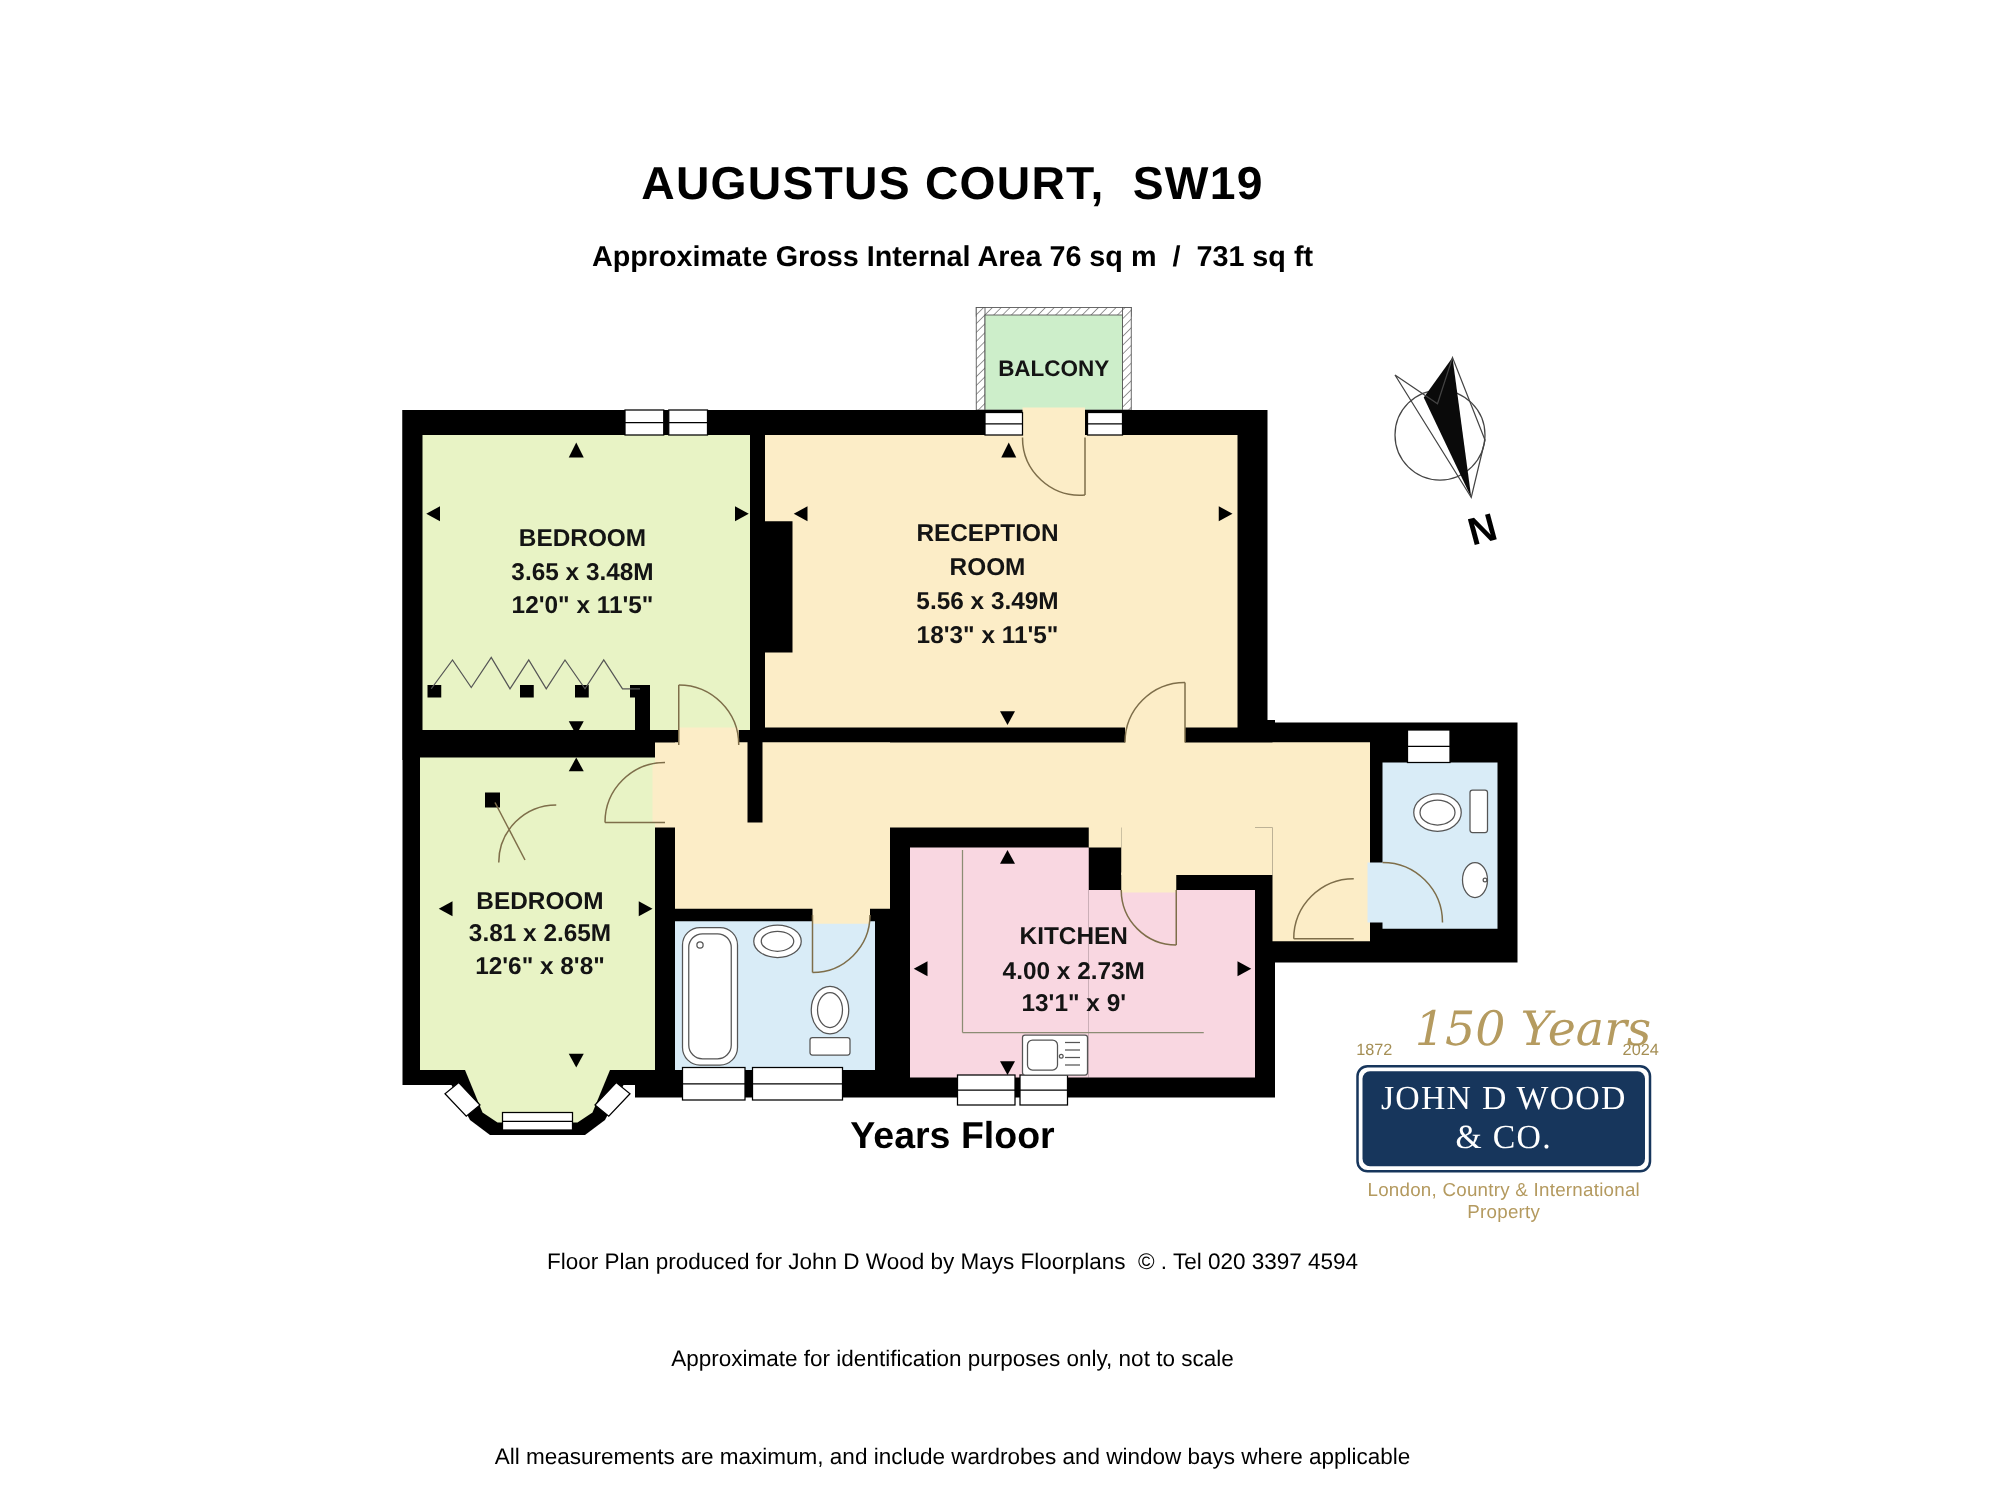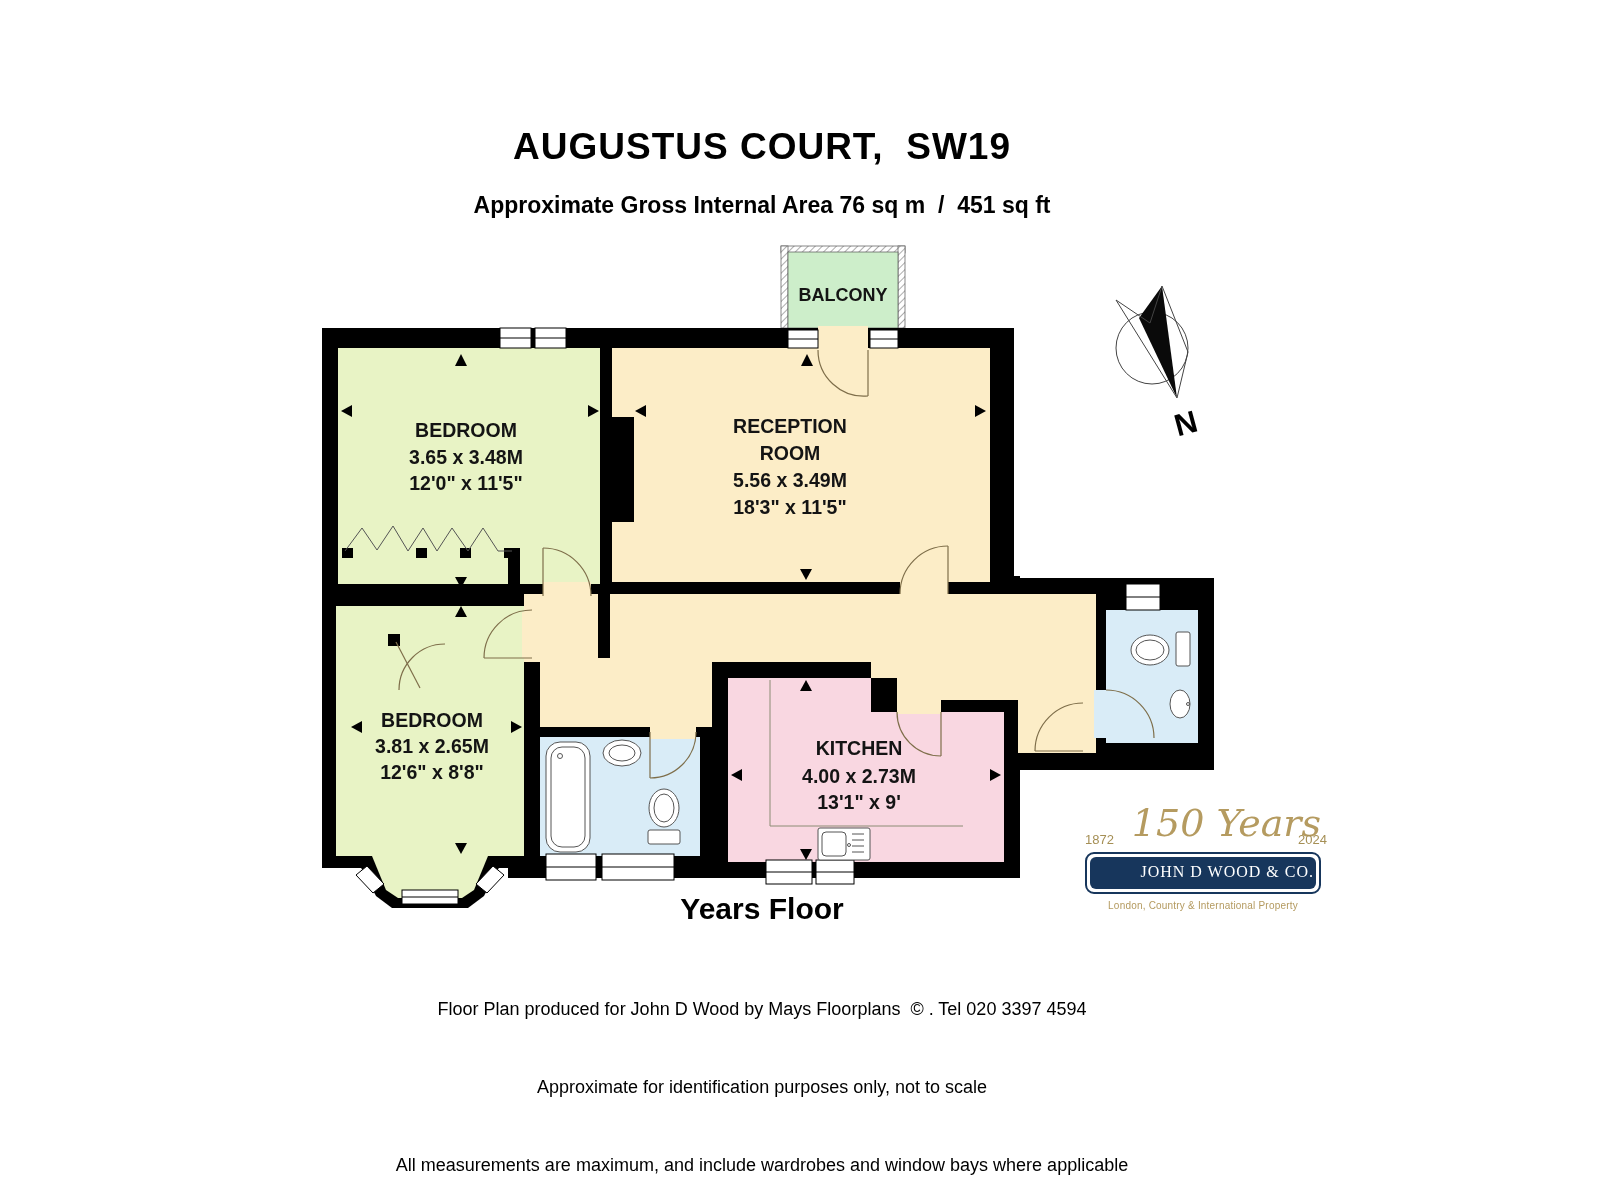--- a/index.html
+++ b/index.html
@@ -14,33 +14,33 @@
   .roomlabel{font-family:"Liberation Sans",sans-serif;font-weight:bold;font-size:19.5px;fill:#141414;}
   .balclabel{font-family:"Liberation Sans",sans-serif;font-weight:bold;font-size:18px;fill:#141414;}
   .north{font-family:"Liberation Sans",sans-serif;font-weight:bold;font-size:31px;fill:#000;}
   
   #logo{position:absolute;left:1085px;top:798px;width:236px;}
   #logo .anniv{text-align:right;font-family:"DejaVu Serif",serif;font-style:italic;
                font-size:38px;line-height:50px;color:#b59b60;height:50px;}
   #logo .yr{position:absolute;top:34px;font-size:13px;color:#a58f55;font-family:"Liberation Sans",sans-serif;}
   #logo .yr1{left:0;text-align:center;} #logo .yr2{right:-6px;}
   #logo .boxout{margin-top:4px;border:2px solid #17365c;border-radius:9px;background:#fff;padding:3px;}
-  #logo .boxin{background:#17365c;border-radius:6px;color:#fff;text-align:right;
-               font-family:"Liberation Serif",serif;font-size:16px;letter-spacing:1px;
+  #logo .boxin{background:#17365c;border-radius:6px;color:#fff;text-align:center;
+               font-family:"Liberation Serif",serif;font-size:27px;letter-spacing:1px;
                padding:6px 2px 8px 2px;}
-  #logo .tagline{margin-top:6px;text-align:center;font-size:10px;color:#b49a5f;
+  #logo .tagline{margin-top:6px;text-align:center;font-size:15px;color:#b49a5f;
                  font-family:"Liberation Sans",sans-serif;letter-spacing:0.2px;}
 </style>
 </head>
 <body>
 
 <div id="canvas">
 
   <div id="title" class="ctr">AUGUSTUS COURT,  SW19</div>
-  <div id="subtitle" class="ctr">Approximate Gross Internal Area 76 sq m  /  451 sq ft</div>
+  <div id="subtitle" class="ctr">Approximate Gross Internal Area 76 sq m  /  731 sq ft</div>
 
   <svg id="plan-svg" width="1600" height="1200" viewBox="0 0 1600 1200">
     <defs>
       <pattern id="hatch" width="5" height="5" patternUnits="userSpaceOnUse" patternTransform="rotate(45)">
         <rect width="5" height="5" fill="#ffffff"></rect>
         <line x1="0" y1="0" x2="0" y2="5" stroke="#8a8a8a" stroke-width="1.4"></line>
       </pattern>
     </defs>
 
     <g>

